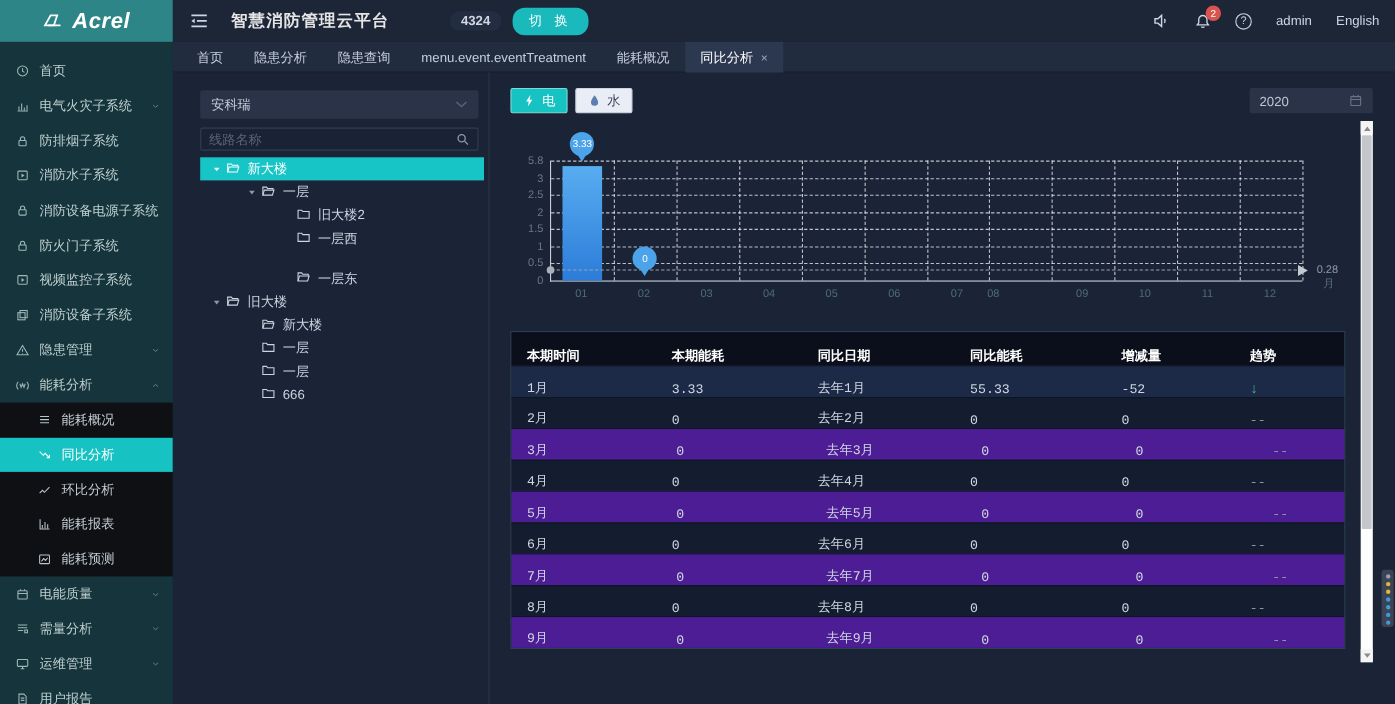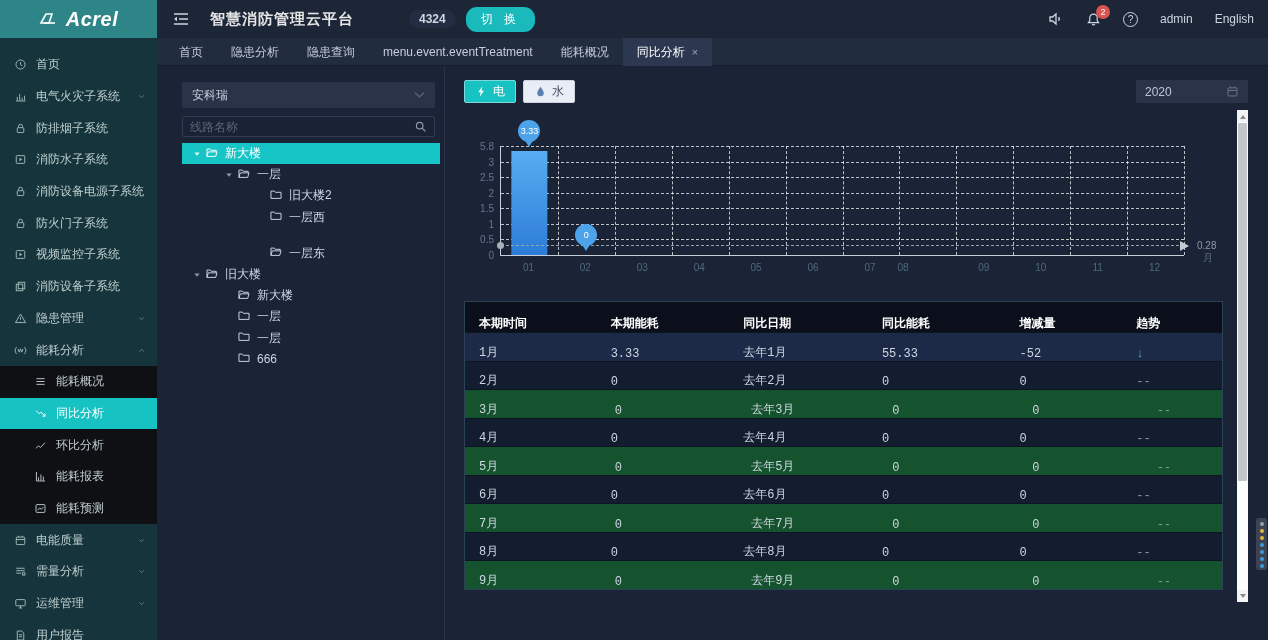--- a/index.html
+++ b/index.html
@@ -94,21 +94,21 @@
   .refarrow { position:absolute; width:0; height:0; border:5px solid transparent; border-left:9px solid #c3cad2; }
   .reflab { position:absolute; font-size:10px; color:#8f99a6; }
   .xunit { position:absolute; font-size:10px; color:#56707e; }
 
   
   .table-wrap { position:absolute; left:19px; top:235px; width:759px; border:1px solid #2b4254; }
   .t-row { display:flex; align-items:flex-end; height:28.5px; border-top:1px solid #0d1422; font-size:12px; color:#cfd6e2;font-family:Liberation Mono, monospace; }
   .t-row.t-head { height:30px; background:#0a0f1b; font-weight:bold; color:#fff; border-top:none; }
   .t-row:nth-child(2) { background:#1d2a47; }
   .t-row:nth-child(2n+3) { background:#141d2f; }
-  .t-row:nth-child(2n+4) { background:#14532d;gap:32px; }
+  .t-row:nth-child(2n+4) { background:#4c1d95;gap:32px; }
   .t-cell { padding-left:14px; overflow:hidden; white-space:nowrap; }
   .trend-down { color:#4cae82; font-size:13px; }
   .trend-dash { color:#8b95a6; }
 
   
   .vscroll { position:absolute; right:20px; top:44px; width:11px; height:492px; background:#fdfdfd; }
   .vs-btn { position:absolute; left:0; width:11px; height:12px; background:#f4f4f4; display:flex;
             align-items:center; justify-content:center; cursor:pointer; }
   .vs-btn.up { top:0; } .vs-btn.down { bottom:0; }
   .tri-up { width:0; height:0; border:3px solid transparent; border-bottom:4px solid #8a8a8a; margin-bottom:2px;}

